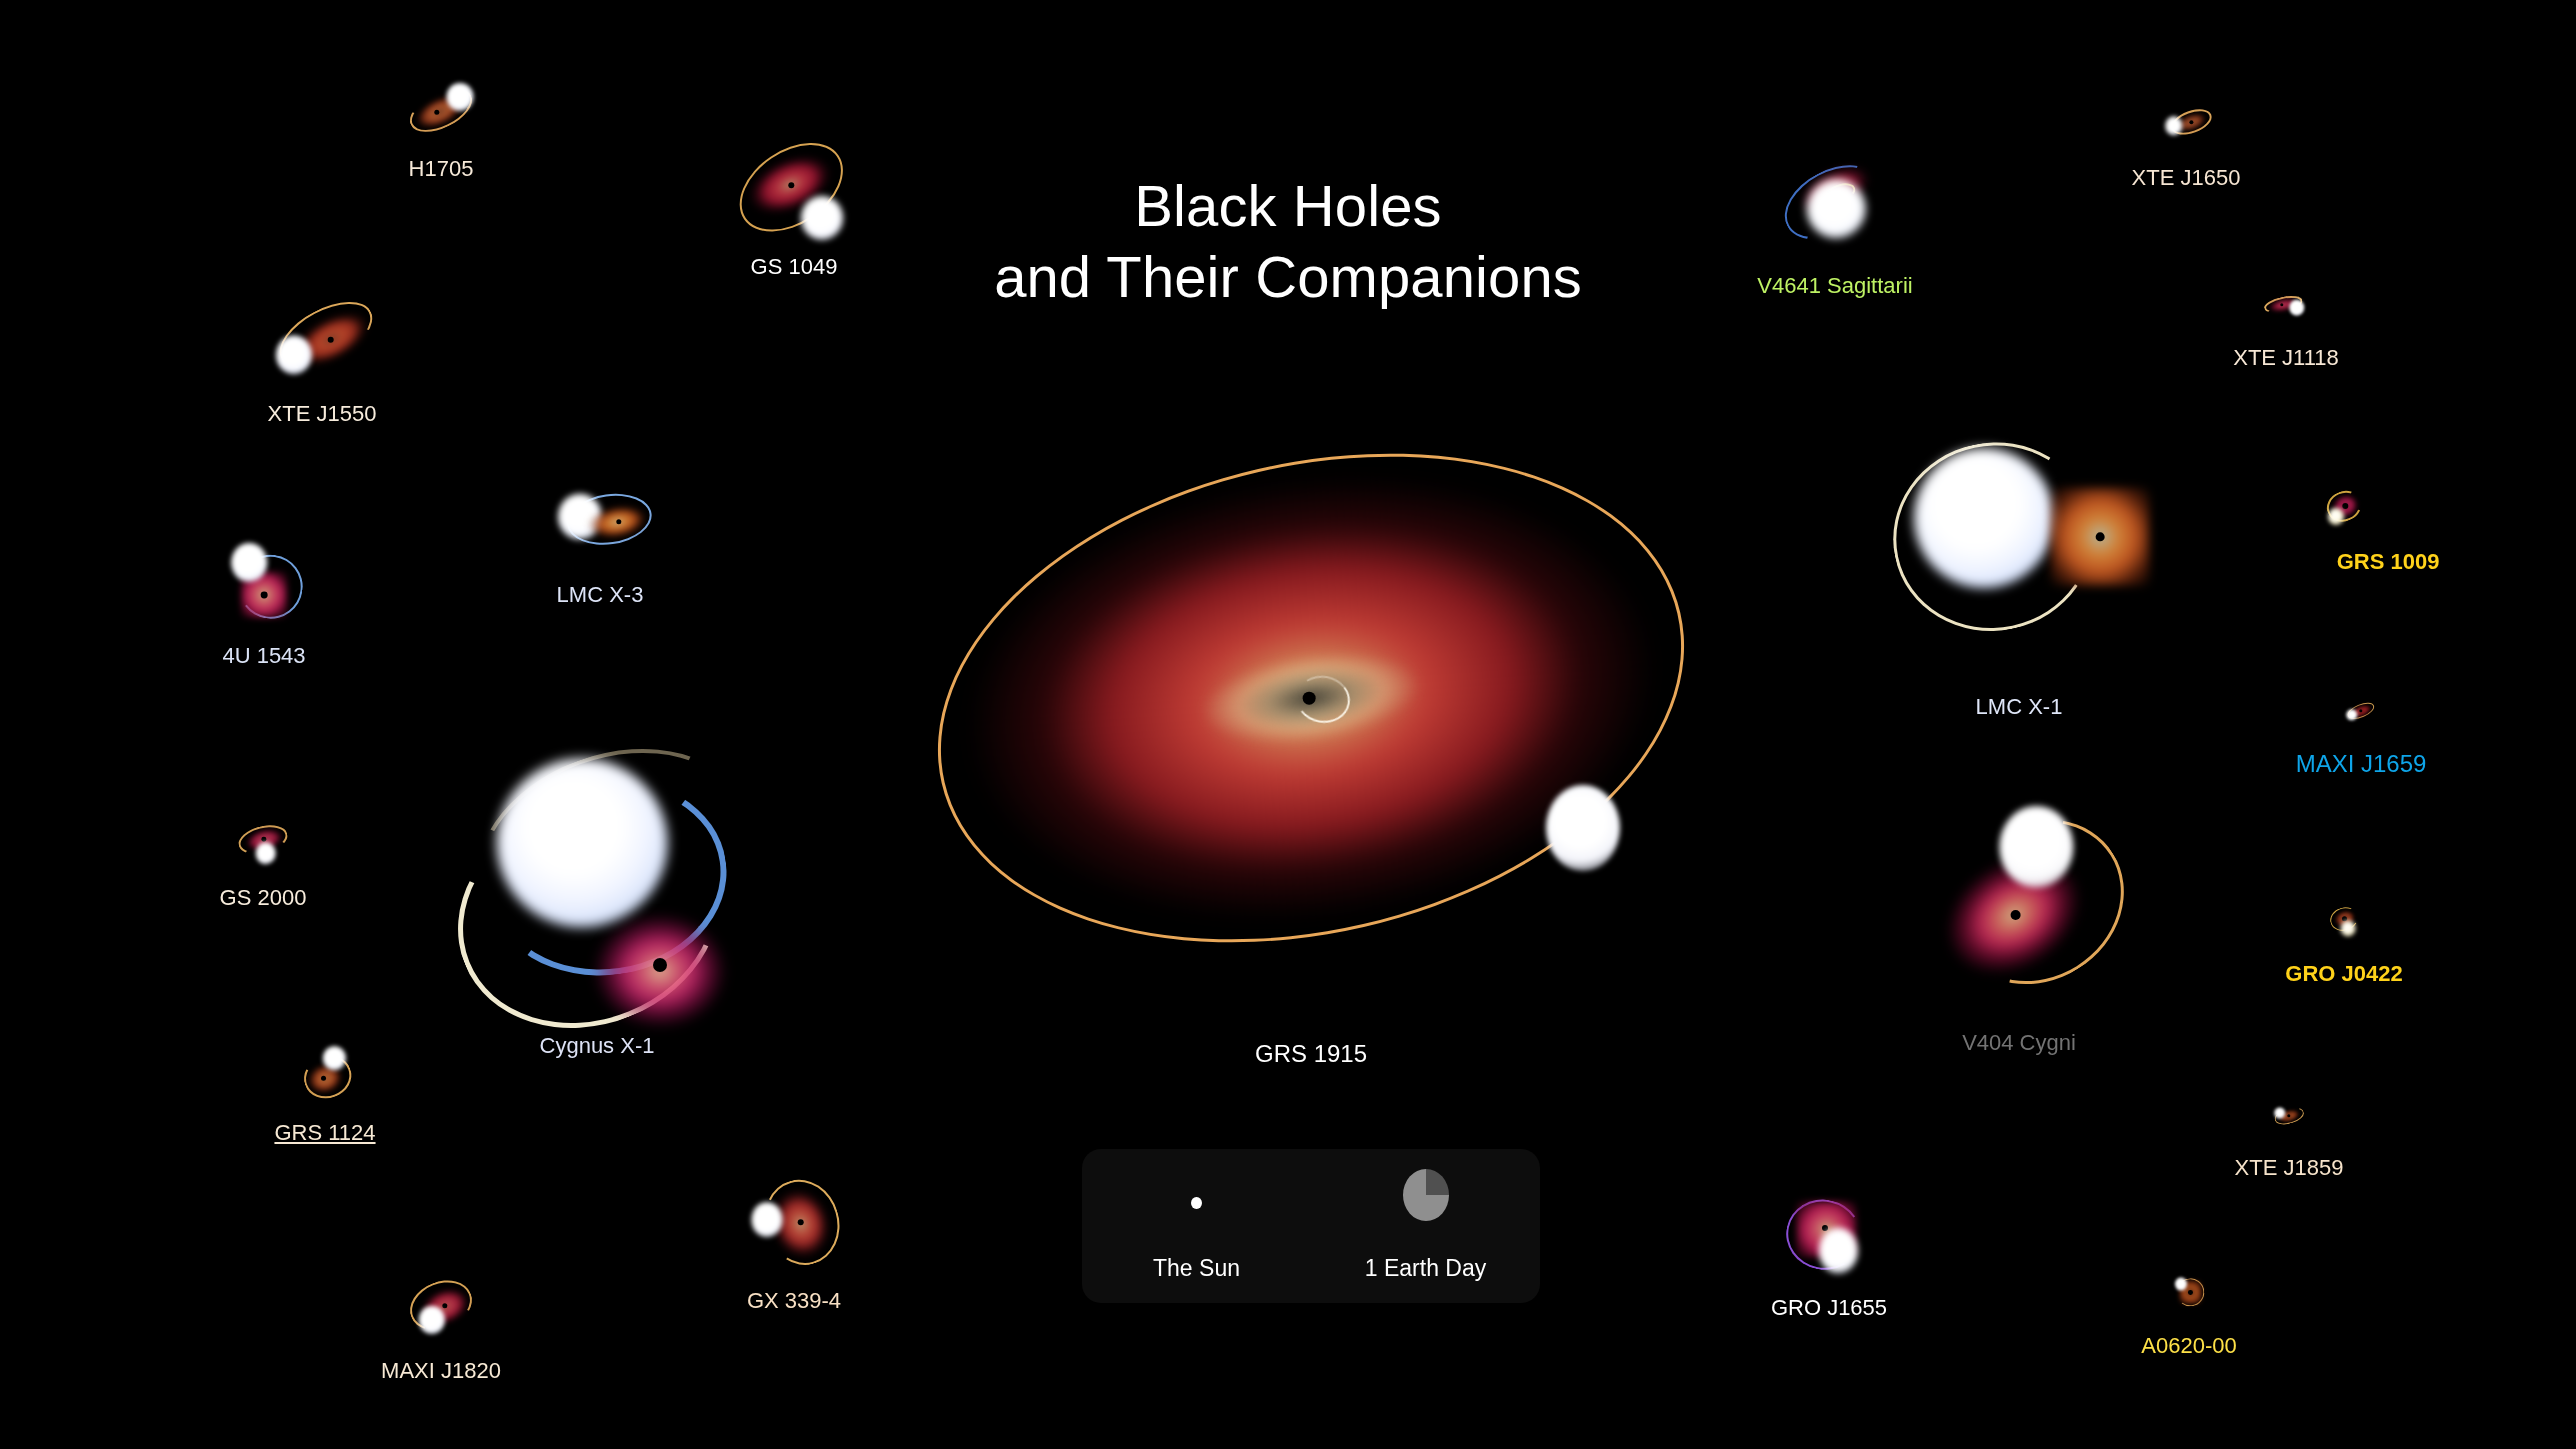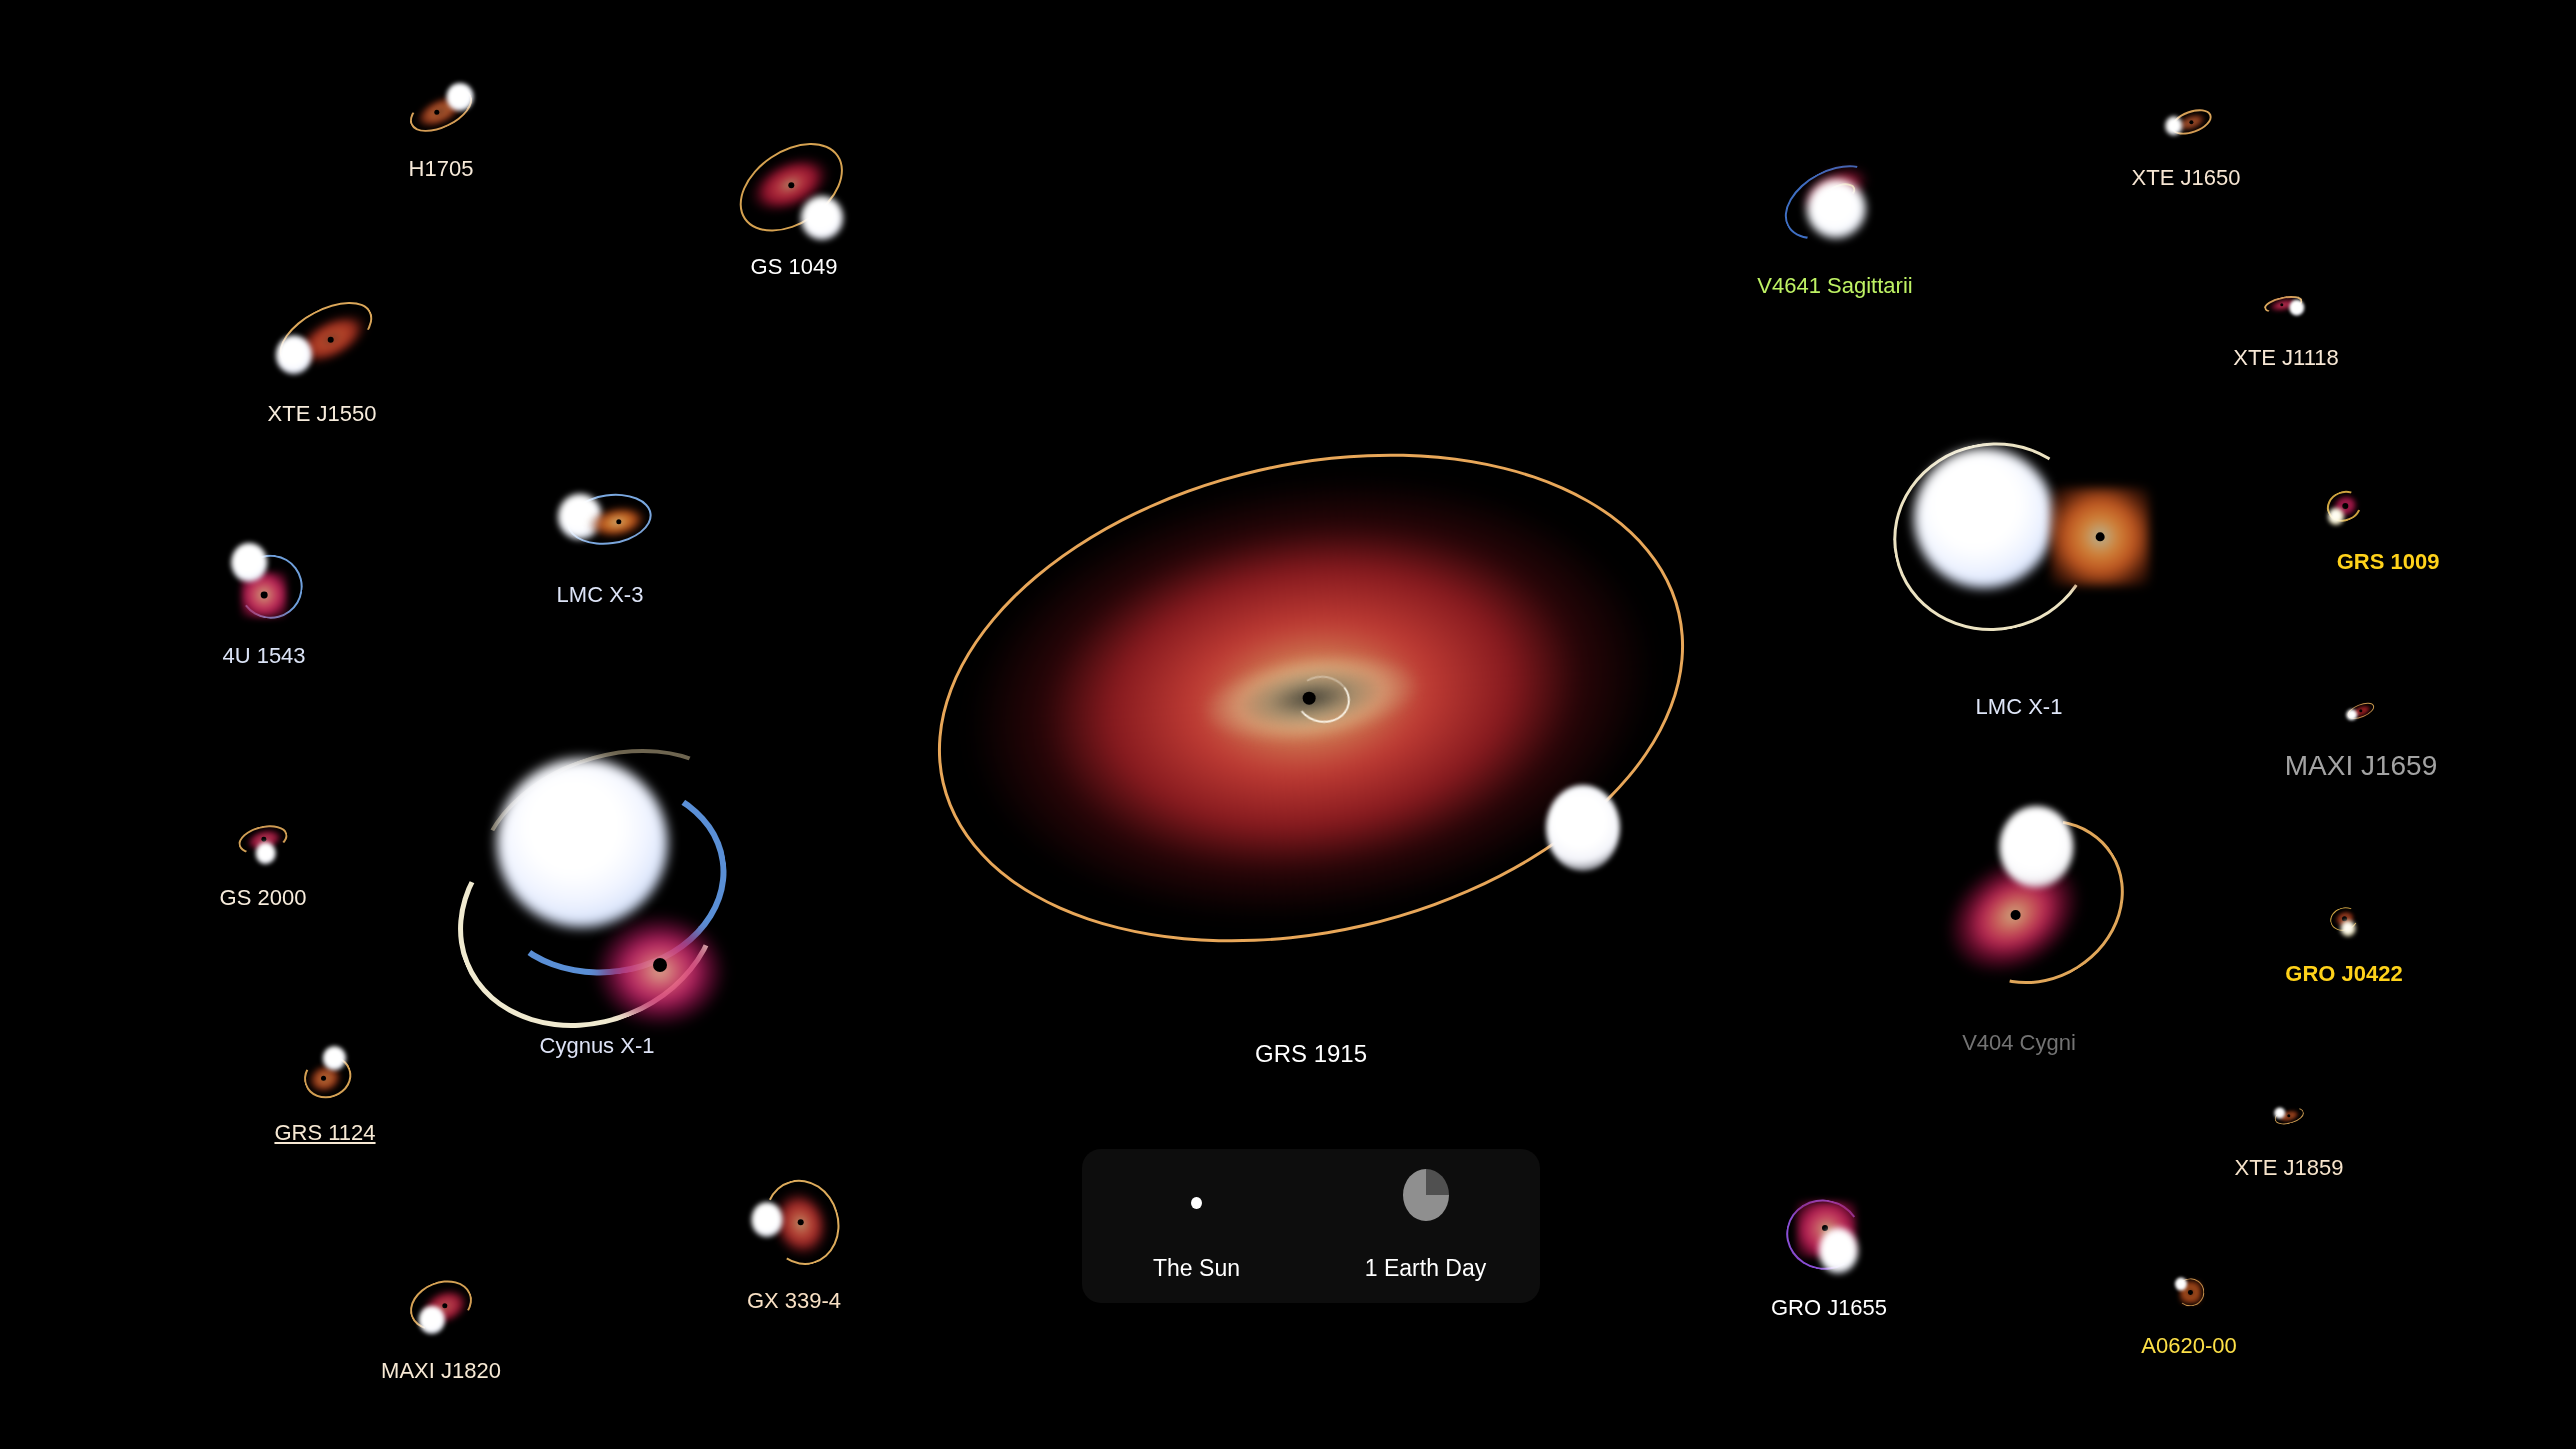--- a/index.html
+++ b/index.html
@@ -123,20 +123,22 @@
     width: 46px; height: 52px;
     border-radius: 50%;
     background: conic-gradient(from 0deg, #505050 0deg 90deg, #8f8f8f 90deg 360deg);
   }
 </style>
 </head>
 <body>
 
 <div id="stage">
 
+  <div id="title">Black Holes
+and Their Companions</div>
 
   <div class="system" style="left:1311px; top:698px;">
 
     <div class="art orbit" style="width:758px;height:470px;border-width:3.4px;border-color:#e8a759;
                 transform:translate(-50%,-50%) rotate(-13deg);"></div>
 
     <div class="art disk" style="width:691px;height:436px;transform:translate(-50%,-50%) rotate(-8deg);
                 background:radial-gradient(ellipse 50% 50% at 50% 50%,
                   rgba(241,208,160,0.95) 0%,
                   rgba(225,140,92,0.92) 14%,
@@ -521,21 +523,21 @@
                   rgba(150,20,28,0.74) 64%,
                   rgba(66,6,10,0.28) 86%,
                   rgba(18,2,2,0.0) 100%);
                 filter:blur(1.6px);"></div>
     <div class="art bh" style="width:3.4px;height:3.4px;transform:translate(-50%,-50%) translate(0px,0px);"></div>
     <div class="art star" style="width:10.7px;height:11.4px;transform:translate(-50%,-50%) translate(-9.4px,4px);
                 background:radial-gradient(circle at 46% 44%,
                   #ffffff 0%, #ffffff 48%, #f6f8ff 66%, rgba(214,226,248,0.38) 84%,
                   rgba(150,180,225,0.0) 100%);
                 filter:blur(1.5px);"></div>
-    <div class="label" style="top:39px; font-size:28px; color:#a3a3a3;">MAXI J1659</div>
+    <div class="label" style="top:39px; font-size:24px; color:#0ea5e9;">MAXI J1659</div>
   </div>
 
   <div class="system" style="left:2344px; top:919px;">
     <div class="art orbit" style="width:28px;height:23px;border-width:1.3px;border-color:#caa043;
                 border-right-color:transparent;
                 transform:translate(-50%,-50%) translate(0px,0px) rotate(-18deg);"></div>
     <div class="art disk" style="width:21.5px;height:17.4px;transform:translate(-50%,-50%) translate(0.7px,0px) rotate(-18deg);
                 background:radial-gradient(ellipse 50% 50% at 50% 50%,
                   rgba(60,16,8,0.95) 0%,
                   rgba(176,74,40,0.88) 36%,

